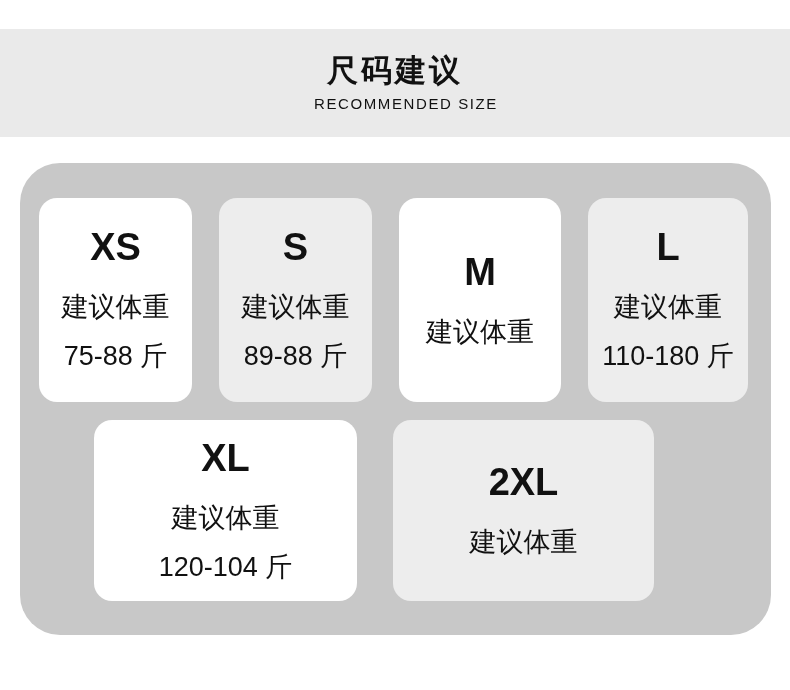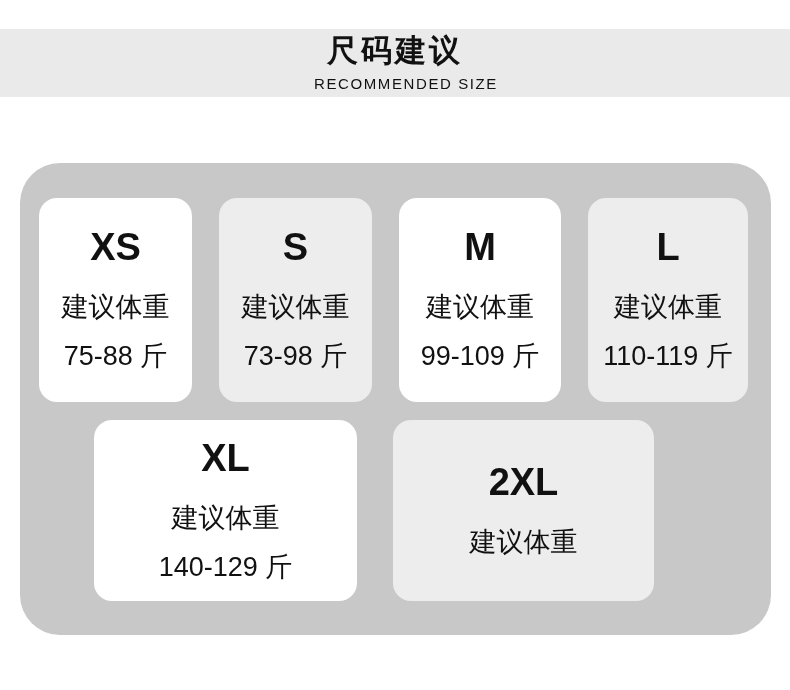--- a/index.html
+++ b/index.html
@@ -14,21 +14,21 @@
     width: 790px;
     height: 690px;
     background: #ffffff;
     overflow: hidden;
   }
   .header-band {
     position: absolute;
     top: 29px;
     left: 0;
     width: 790px;
-    height: 68px;
+    height: 108px;
     background: var(--band-bg, #eaeaea);
     display: flex;
     flex-direction: column;
     align-items: center;
     justify-content: center;
     text-align: center;
   }
   .header-title {
     font-size: 31px;
     font-weight: 700;
@@ -120,43 +120,42 @@
 
       <div class="card white w-xs">
         <div class="size-label">XS</div>
         <div class="weight-label">建议体重</div>
         <div class="weight-range">75-88 斤</div>
       </div>
 
       <div class="card light w-s">
         <div class="size-label">S</div>
         <div class="weight-label">建议体重</div>
-        <div class="weight-range">73-98 斤</div>
+        <div class="weight-range">89-88 斤</div>
       </div>
 
       <div class="card white w-m">
         <div class="size-label">M</div>
         <div class="weight-label">建议体重</div>
-        <div class="weight-range">99-109 斤</div>
       </div>
 
       <div class="card light w-l">
         <div class="size-label">L</div>
         <div class="weight-label">建议体重</div>
-        <div class="weight-range">110-119 斤</div>
+        <div class="weight-range">110-180 斤</div>
       </div>
 
     </div>
 
     <div class="row row-2">
 
       <div class="card white w-xl">
         <div class="size-label">XL</div>
         <div class="weight-label">建议体重</div>
-        <div class="weight-range">140-129 斤</div>
+        <div class="weight-range">120-104 斤</div>
       </div>
 
       <div class="card light w-2xl">
         <div class="size-label">2XL</div>
         <div class="weight-label">建议体重</div>
       </div>
 
     </div>
 
   </div>

